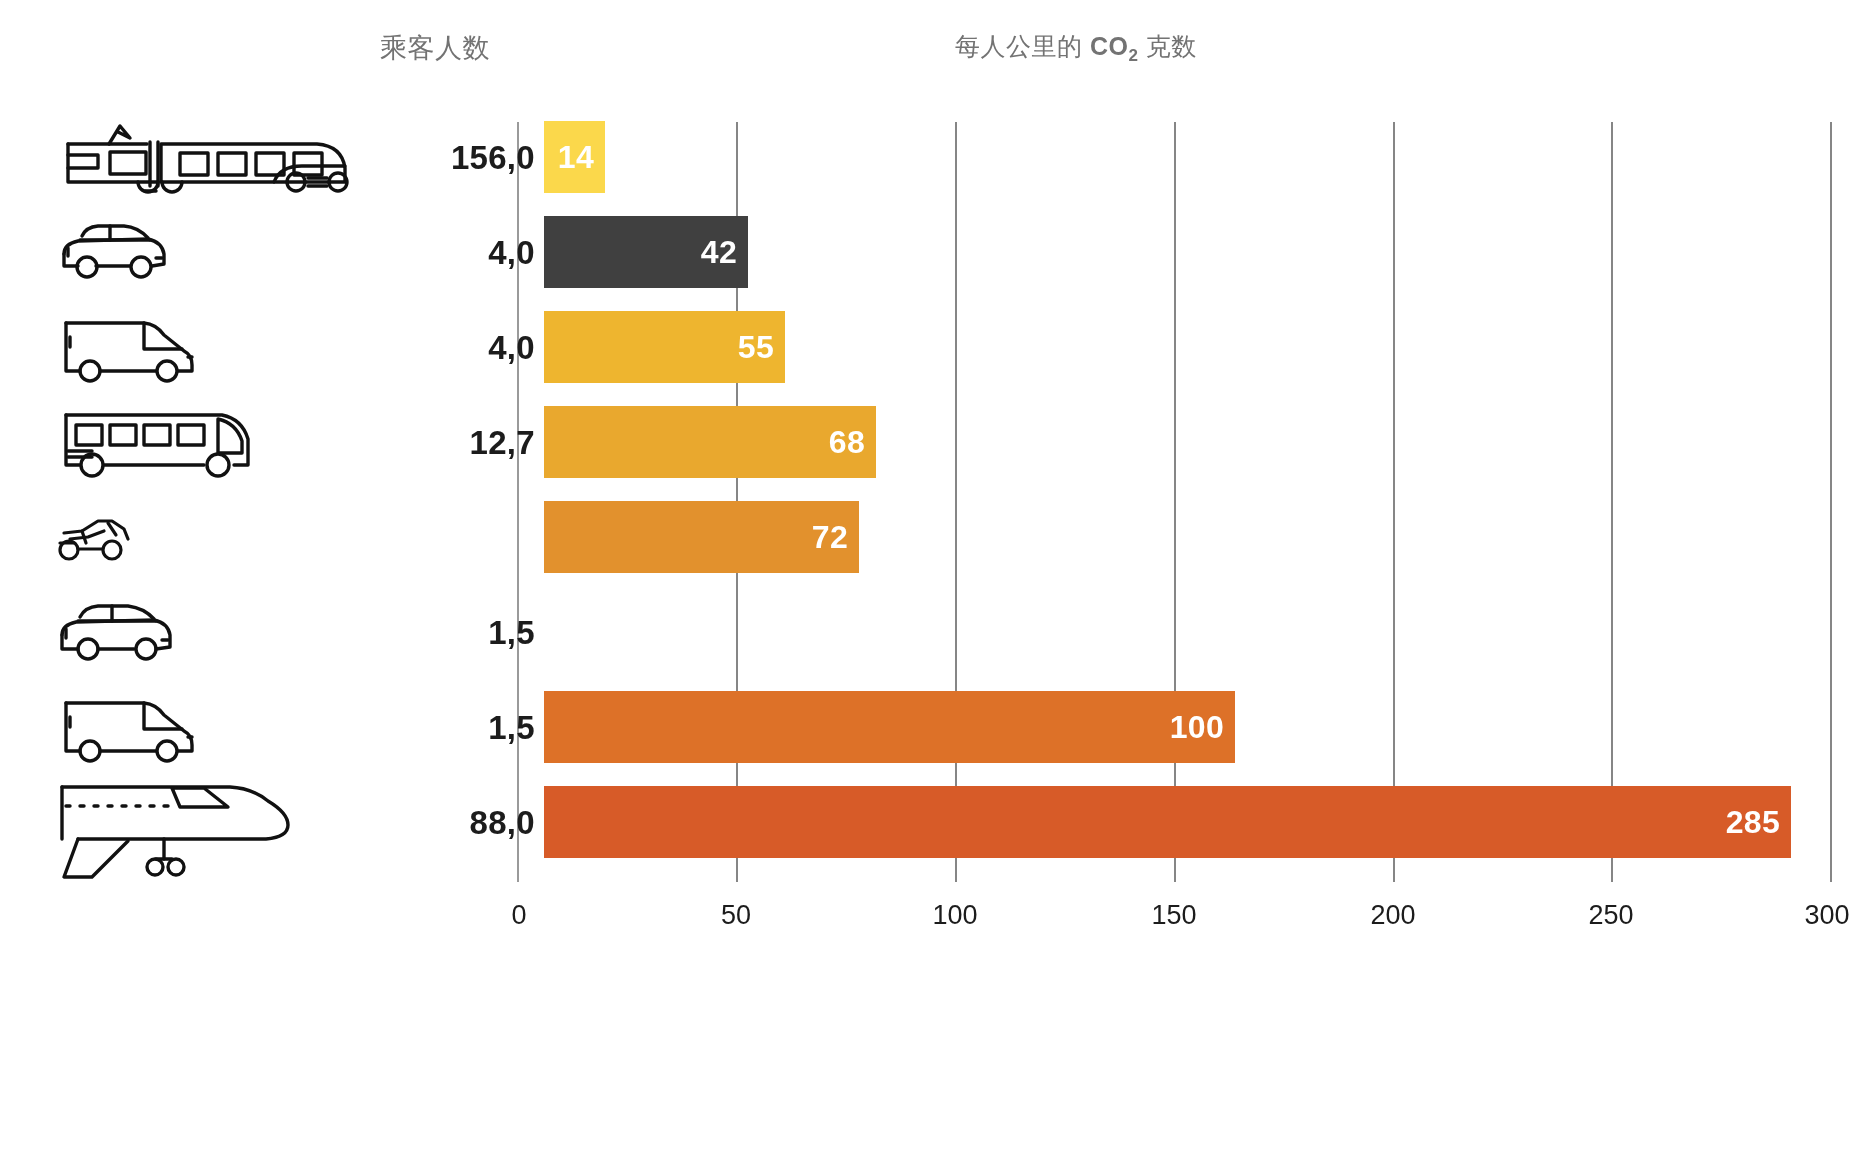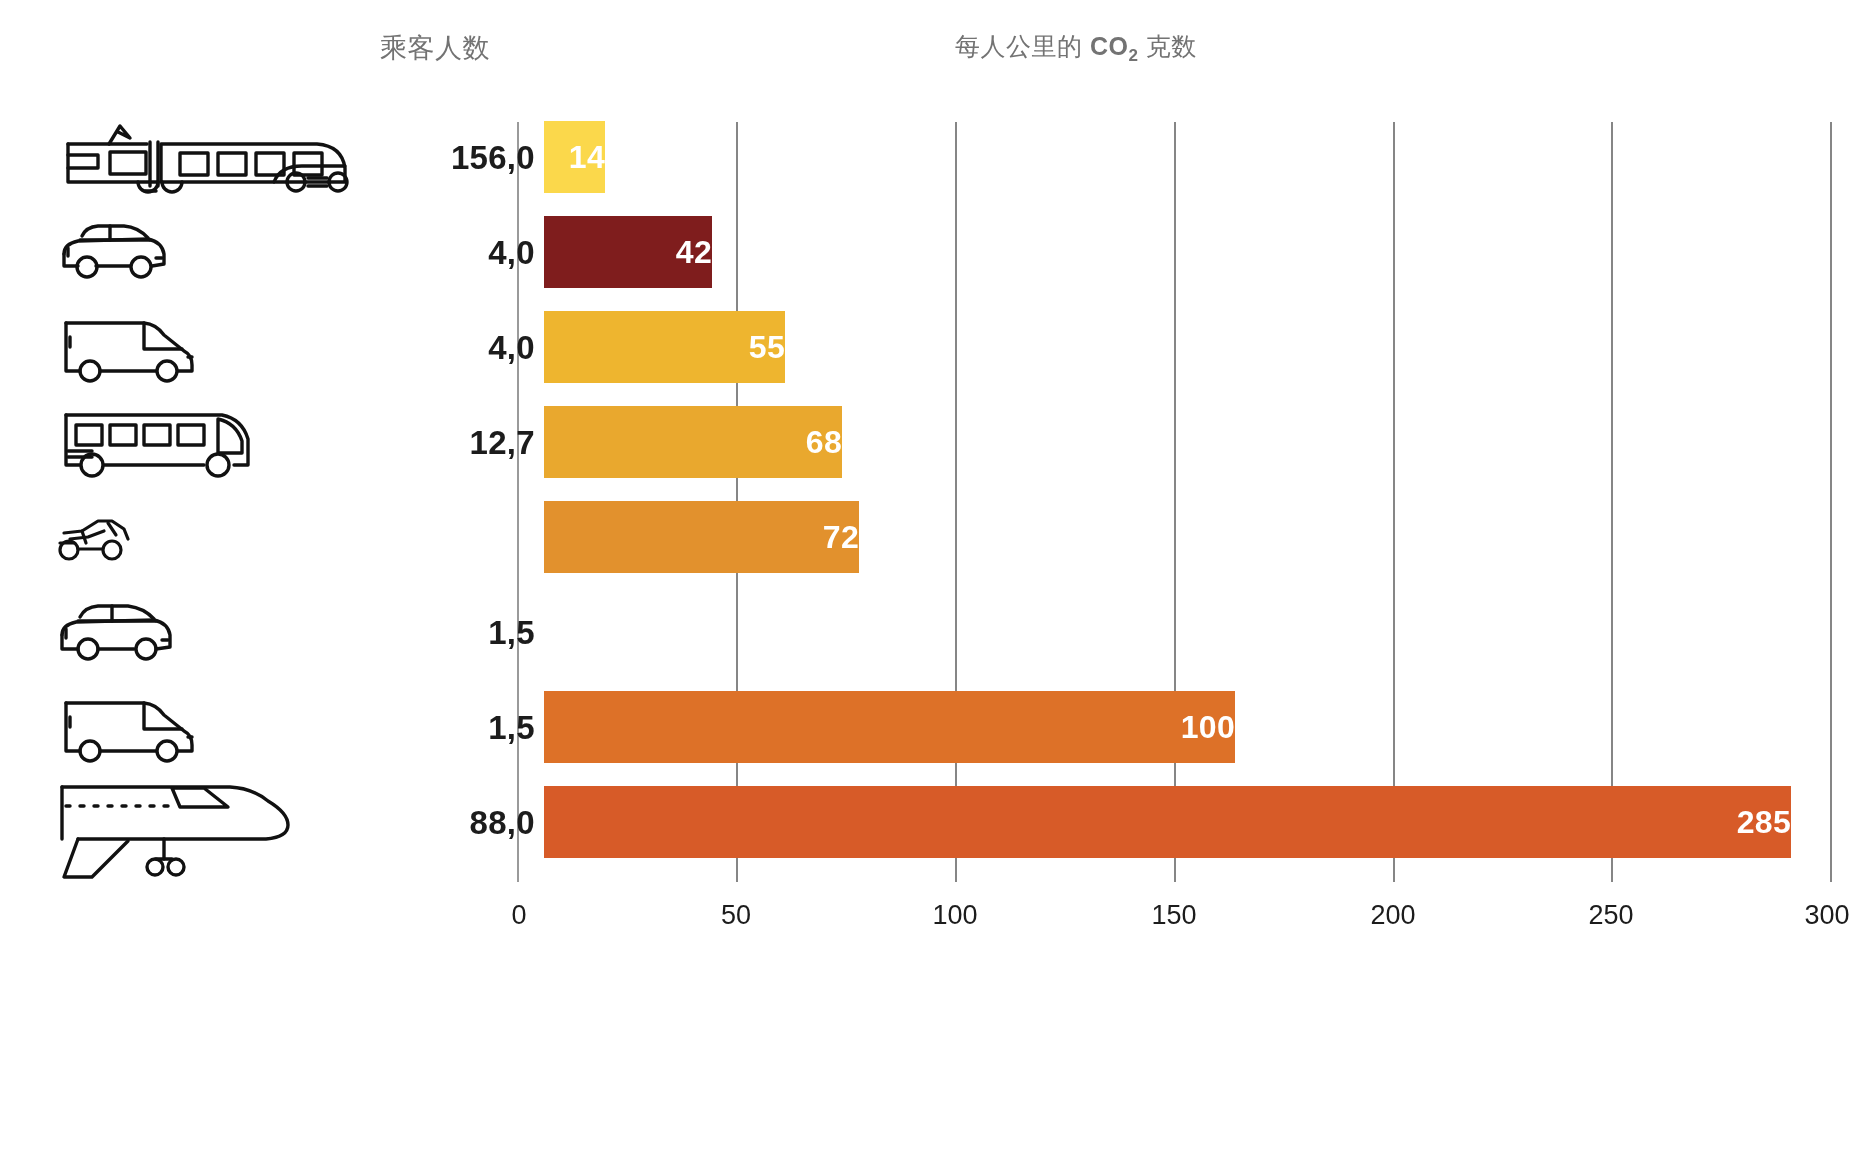--- a/index.html
+++ b/index.html
@@ -110,20 +110,21 @@
     top: 11px;
     display: flex;
     align-items: center;
     justify-content: flex-end;
     overflow: hidden;
   }
   .bar-label {
     color: #ffffff;
     font-size: 32px;
     font-weight: 700;
+    padding-right: 11px;
     letter-spacing: .3px;
     white-space: nowrap;
   }
 
   
   .xaxis {
     position: absolute;
     left: 517px;
     top: 790px;
     width: 1313px;
@@ -204,21 +205,21 @@
         <path d="M12 36 Q12 26 26 23 L96 21 Q110 24 112 36 L112 46 L100 48"></path>
         <path d="M12 36 L12 48 L26 48"></path>
         <path d="M44 48 L78 48"></path>
         <path d="M16 30 L16 38"></path>
         <circle cx="35" cy="49" r="10"></circle>
         <circle cx="89" cy="49" r="10"></circle>
         <path d="M104 40 L110 40"></path>
       </svg>
     </div>
     <div class="pax-cell">4,0</div>
-    <div class="bar" style="width:168px;background:#7f1d1d">
+    <div class="bar" style="width:204px;background:#404040">
       <span class="bar-label">42</span>
     </div>
   </div>
 
   <div class="row" style="top:190px">
     <div class="icon-cell">
       <svg width="145" height="78" viewBox="0 0 145 78" fill="none" stroke="#111" stroke-width="3.4" stroke-linecap="round" stroke-linejoin="round">
         <path d="M14 14 L92 14 Q104 15 112 26 L132 42 Q140 46 140 56 L140 62 L126 62"></path>
         <path d="M14 14 L14 62 L28 62"></path>
         <path d="M48 62 L104 62"></path>
@@ -246,21 +247,21 @@
         <rect x="92" y="22" width="26" height="20"></rect>
         <rect x="126" y="22" width="26" height="20"></rect>
         <path d="M166 16 Q184 20 190 38 L190 50 L166 50 Z"></path>
         <path d="M16 48 L40 48"></path>
         <path d="M16 54 L40 54"></path>
         <circle cx="40" cy="62" r="11"></circle>
         <circle cx="166" cy="62" r="11"></circle>
       </svg>
     </div>
     <div class="pax-cell">12,7</div>
-    <div class="bar" style="width:298px;background:#E9A82E">
+    <div class="bar" style="width:332px;background:#E9A82E">
       <span class="bar-label">68</span>
     </div>
   </div>
 
   <div class="row" style="top:380px">
     <div class="icon-cell">
       <svg width="82" height="58" viewBox="0 0 82 58" fill="none" stroke="#111" stroke-width="3.2" stroke-linecap="round" stroke-linejoin="round">
         <path d="M12 24 L30 22 L46 12 L60 12 L72 20 L76 30"></path>
         <path d="M18 30 L36 28 L52 22"></path>
         <path d="M30 22 L34 34"></path>

